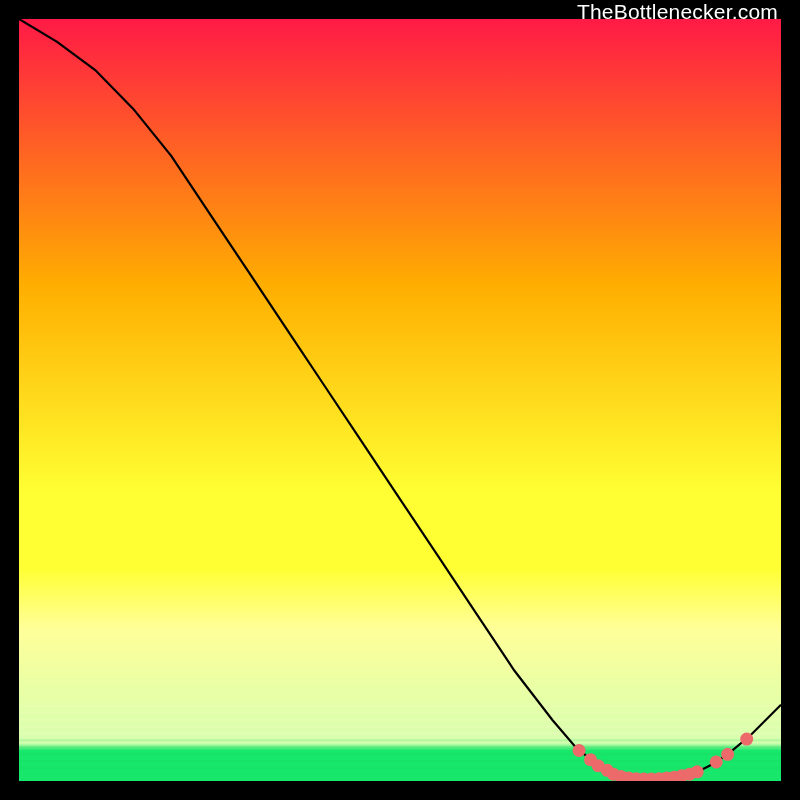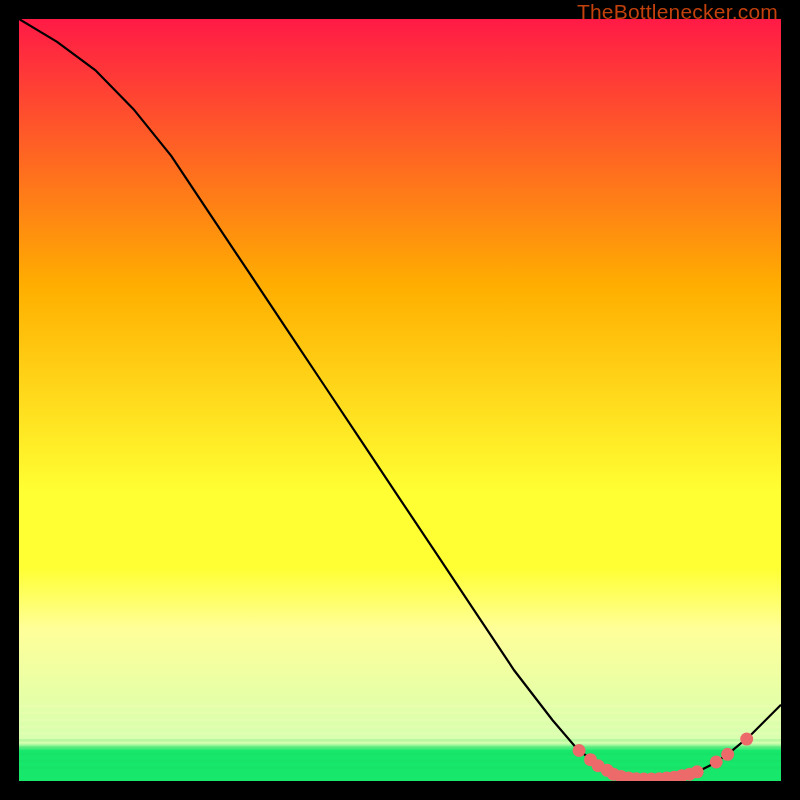--- a/index.html
+++ b/index.html
@@ -16,21 +16,21 @@
     left: 19px;
     top: 19px;
     width: 762px;
     height: 762px;
     background: #000;
   }
   .watermark {
     position: absolute;
     top: 0px;
     right: 22px;
-    color: #c2410c;
+    color: #ffffff;
     font-size: 21px;
     font-weight: 500;
     letter-spacing: 0.2px;
     z-index: 20;
   }
   svg {
     position: absolute;
     left: 19px;
     top: 19px;
     width: 762px;

